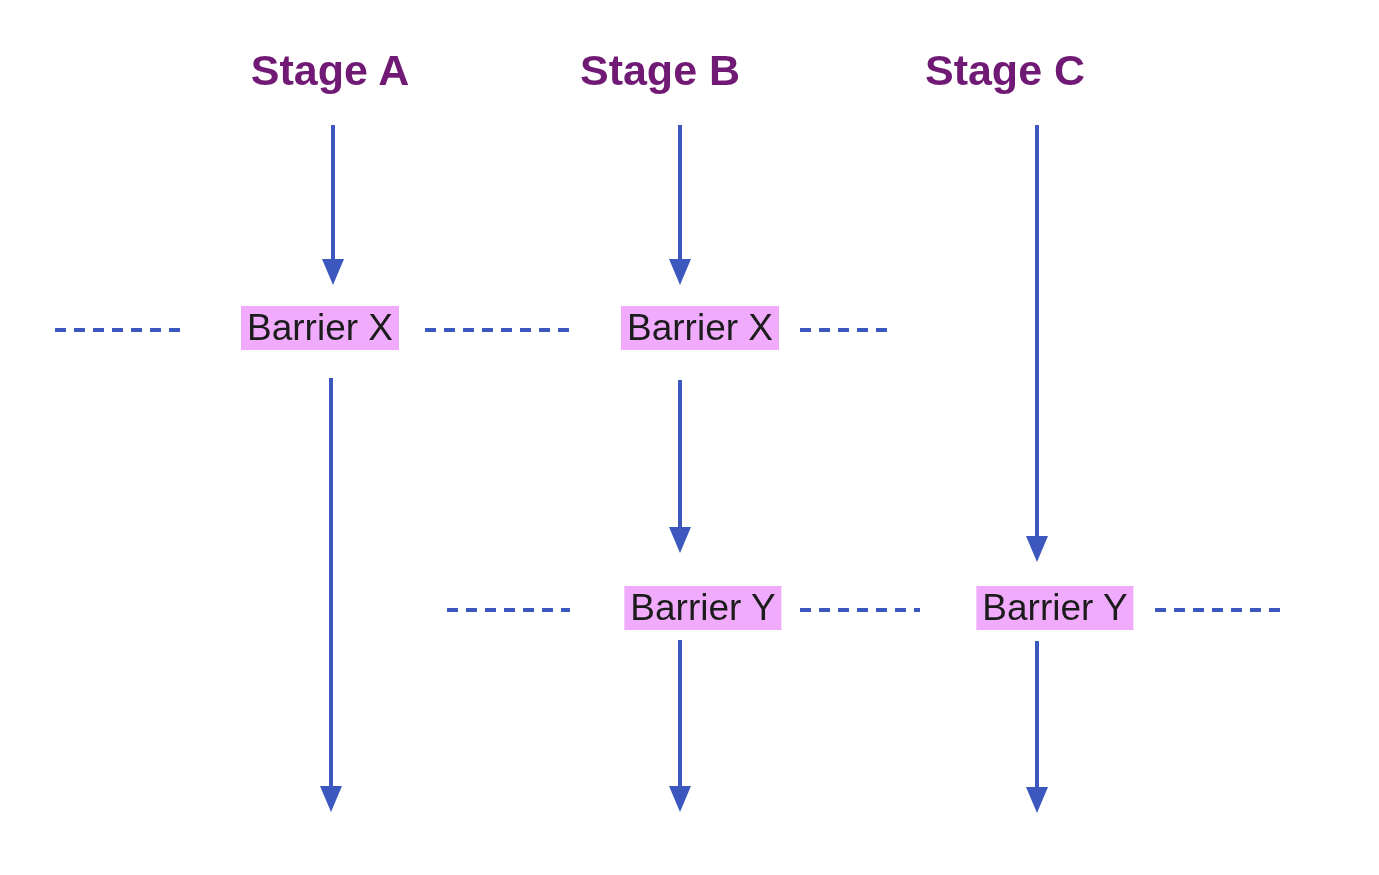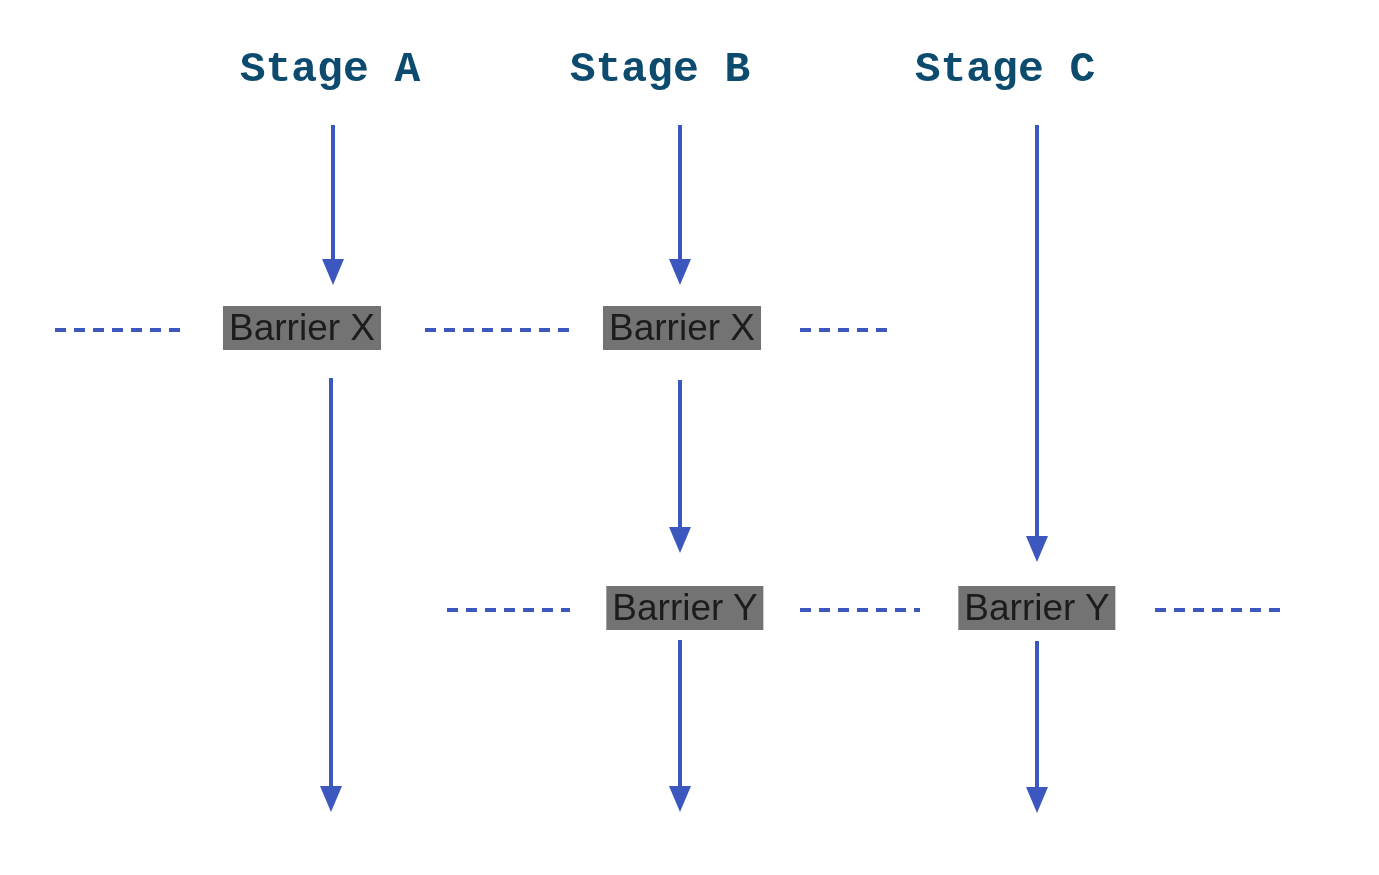--- a/index.html
+++ b/index.html
@@ -14,35 +14,35 @@
     height: 875px;
     background: #ffffff;
     overflow: hidden;
   }
   .stage-title {
     position: absolute;
     top: 45px;
     transform: translateX(-50%);
     font-size: 43px;
     font-weight: 700;
-    color: #0c4a6e;
+    color: #701a75;
     line-height: 50px;
     white-space: nowrap;
-    font-family: Liberation Mono, monospace;
   }
   .barrier-label {
     position: absolute;
     transform: translateX(-50%);
     font-size: 37px;
     font-weight: 500;
     color: #1c1c1c;
     line-height: 44px;
     white-space: nowrap;
-    background: #737373;
+    background: #f0abfc;
     padding: 0 6px;
+    margin-left: 18px;
   }
   .vline {
     position: absolute;
     width: 4px;
     background: #3c57be;
     transform: translateX(-50%);
   }
   .ahead {
     position: absolute;
     width: 0;

